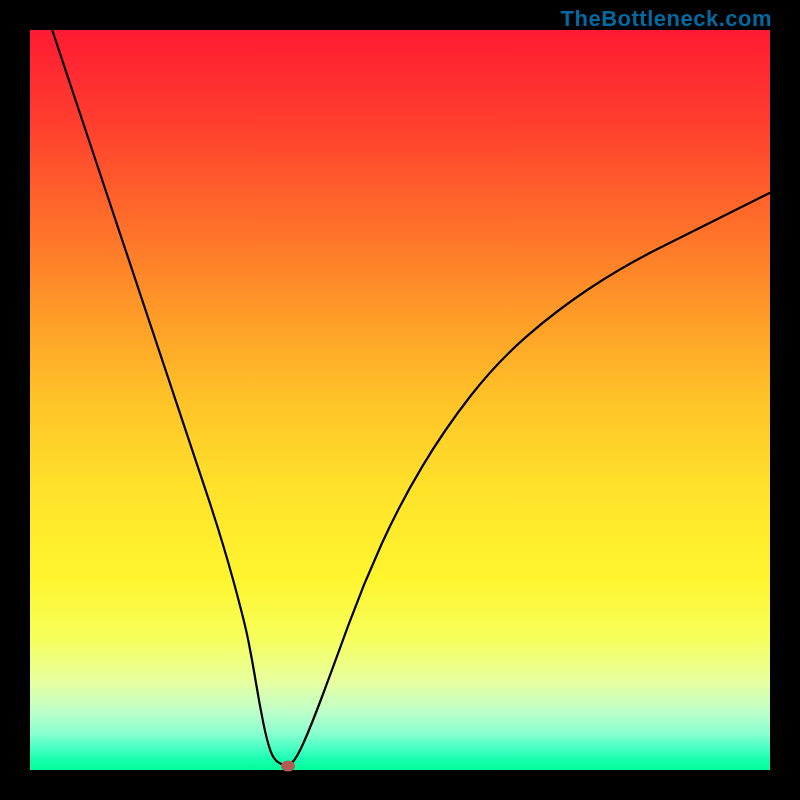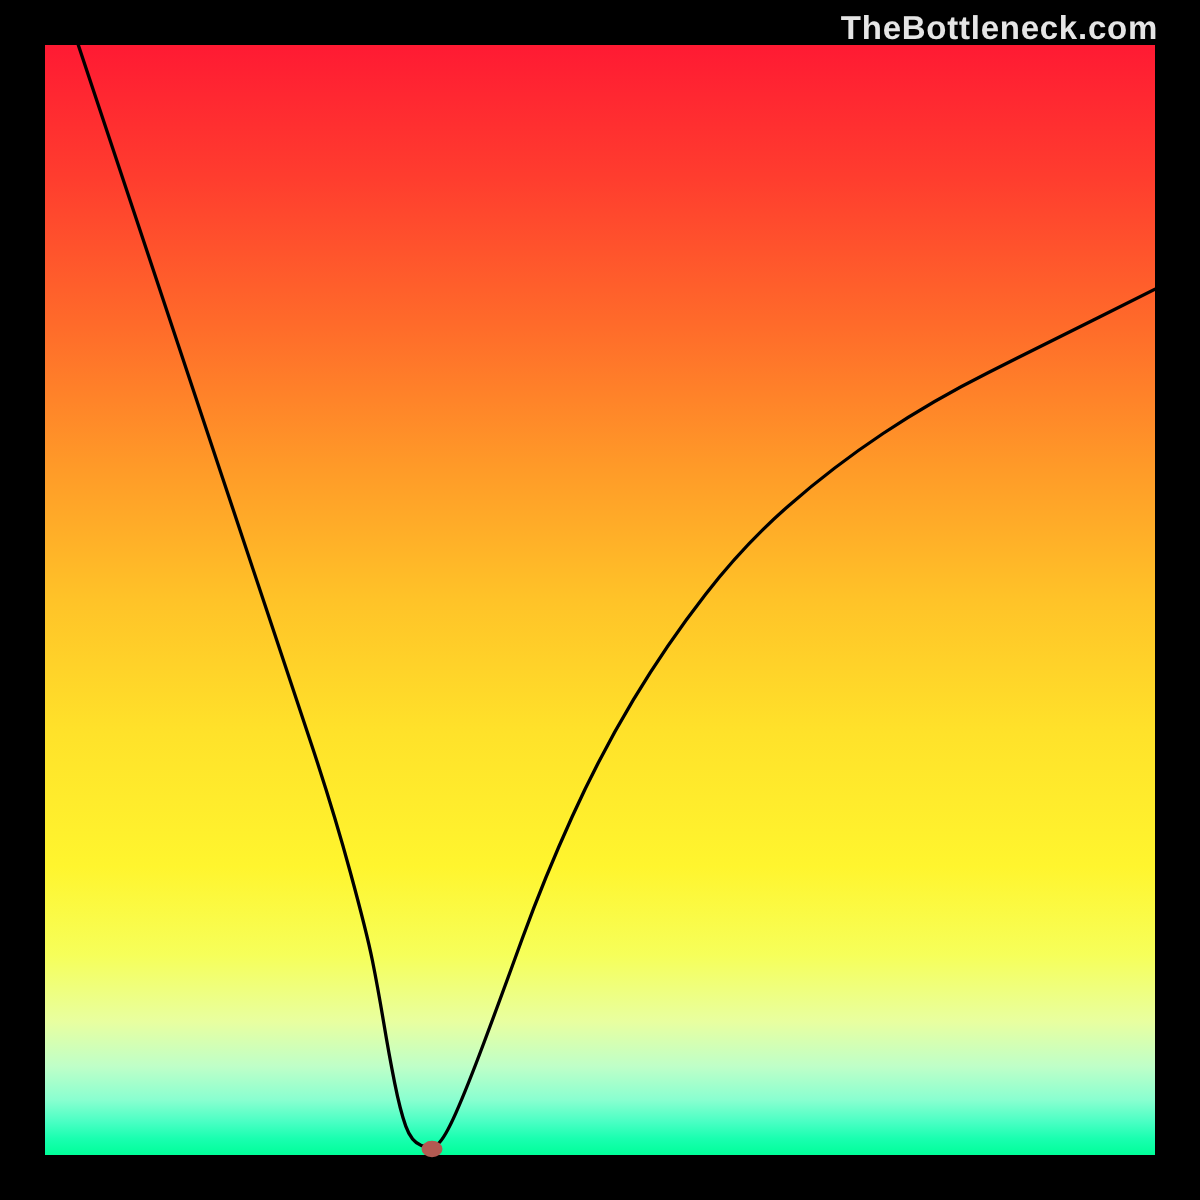--- a/index.html
+++ b/index.html
@@ -38,21 +38,21 @@
       #00ff99 100%
     );
   }
   .attribution {
     position: absolute;
     top: 6px;
     right: 28px;
     font-family: Arial, Helvetica, sans-serif;
     font-size: 22px;
     font-weight: 600;
-    color: #e5e5e5;
+    color: #0369a1;
     letter-spacing: 0.5px;
   }
   svg.curve {
     position: absolute;
     left: 0;
     top: 0;
     width: 740px;
     height: 740px;
   }
   .marker {

